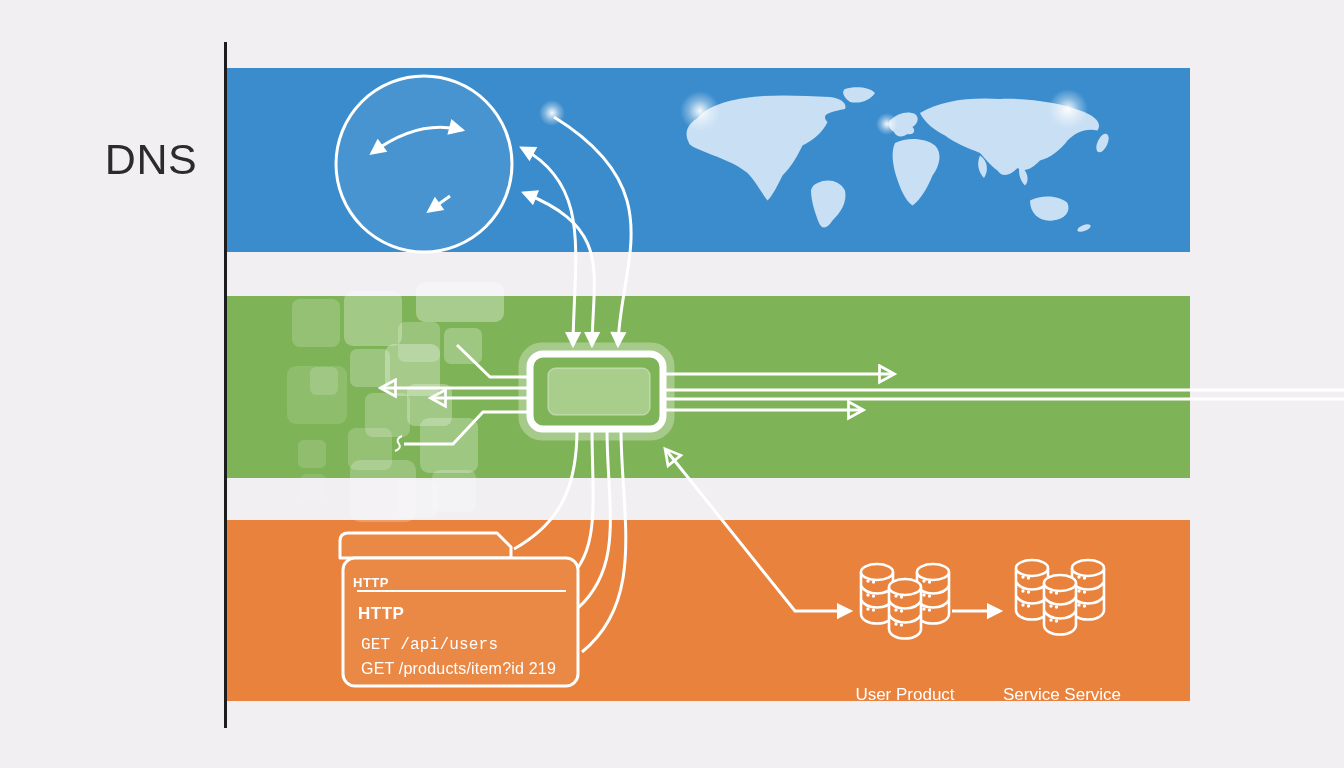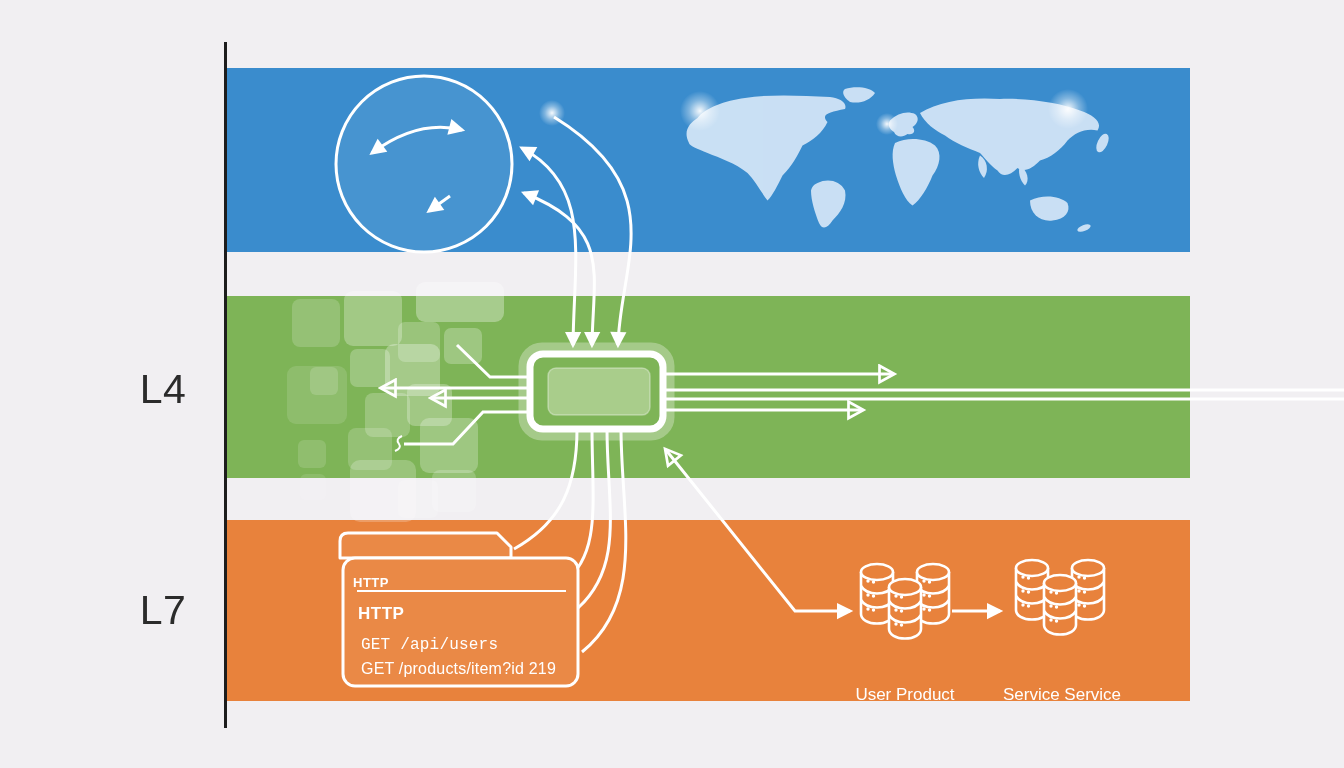--- a/index.html
+++ b/index.html
@@ -34,22 +34,21 @@
 <body>
 
 <div id="stage">
 
   <div class="band band-dns"></div>
   <div class="band band-l4"></div>
   <div class="band band-l7"></div>
 
   <div class="axis-line"></div>
 
-  <div class="layer-label label-l4">L4</div>
-  <div class="layer-label label-l7">L7</div>
+  <div class="layer-label label-dns">DNS</div>
 
   <svg id="decor" width="1344" height="768" viewBox="0 0 1344 768">
     <defs>
       <radialGradient id="glow">
         <stop offset="0%" stop-color="#ffffff" stop-opacity="0.95"></stop>
         <stop offset="55%" stop-color="#ffffff" stop-opacity="0.35"></stop>
         <stop offset="100%" stop-color="#ffffff" stop-opacity="0"></stop>
       </radialGradient>
       <marker id="mSolid" viewBox="0 0 12 12" refX="9" refY="6" markerWidth="6.5" markerHeight="6.5" orient="auto-start-reverse">
         <path d="M1,1 L11,6 L1,11 Z" fill="#ffffff"></path>

